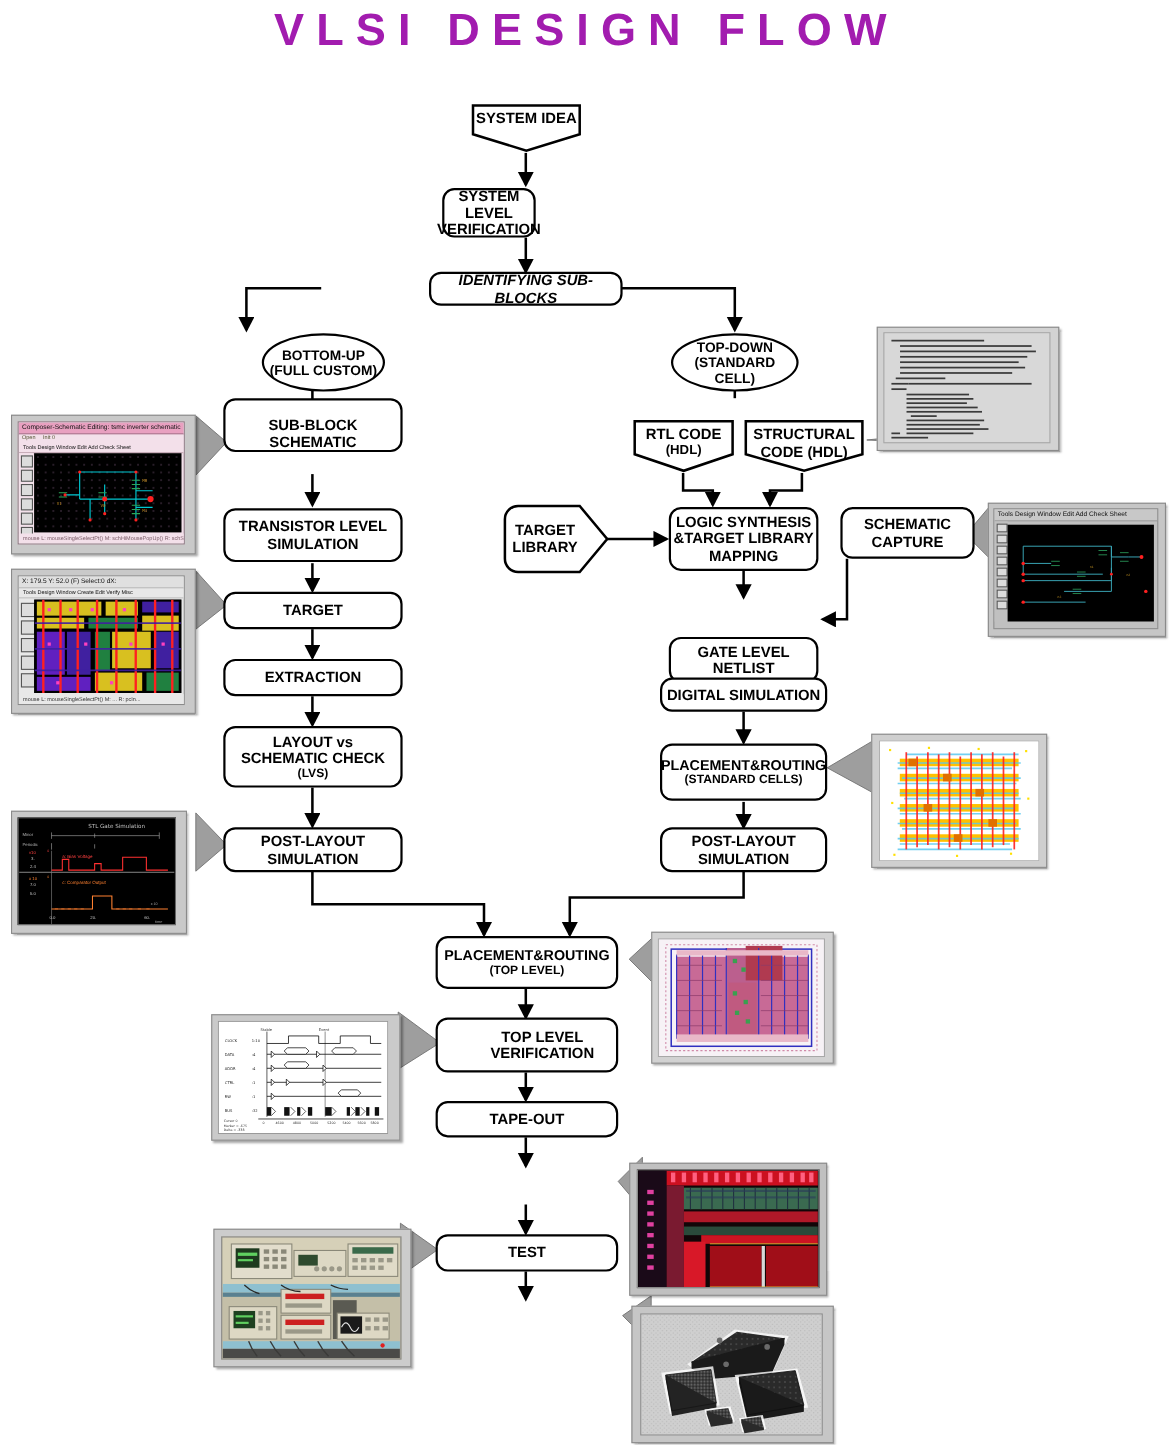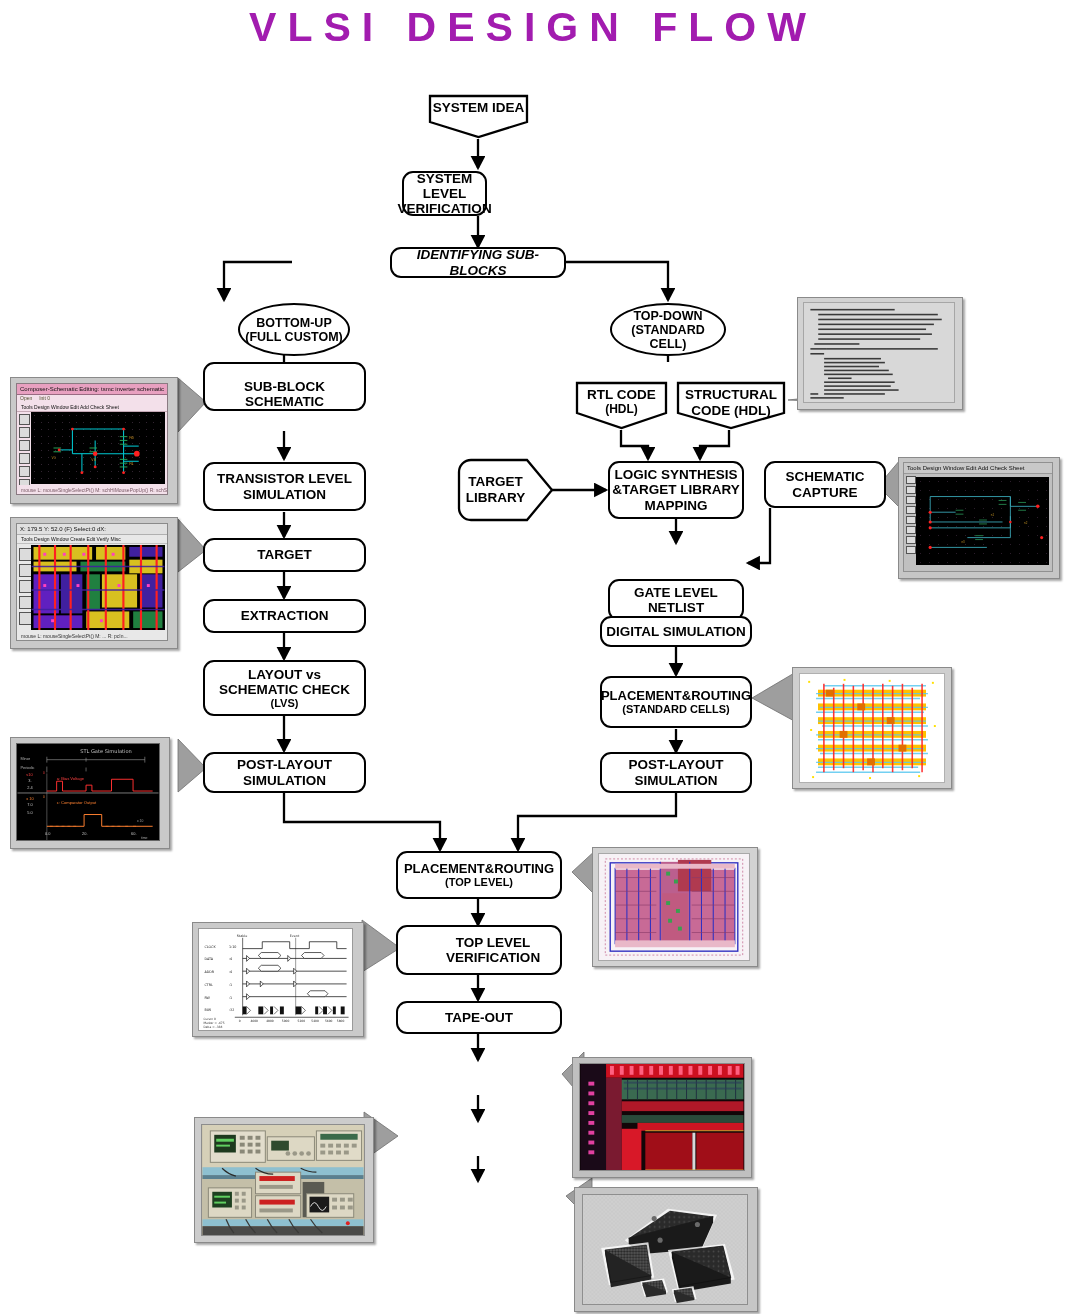--- a/index.html
+++ b/index.html
@@ -275,20 +275,23 @@
   <div class="node rbox" style="left:396px;top:925px;width:166px;height:50px;padding-left:28px;">
     <span class="l1">TOP LEVEL</span>
     <span class="l2">VERIFICATION</span>
   </div>
 
   <div class="node rbox" style="left:396px;top:1001px;width:166px;height:33px;">
     <span class="l1">TAPE-OUT</span>
   </div>
 
 
+  <div class="node rbox" style="left:396px;top:1122px;width:166px;height:34px;">
+    <span class="l1">TEST</span>
+  </div>
 
 
   <div class="thumb" style="left:10px;top:377px;width:168px;height:127px;">
     <div class="frame">
       <div class="win" style="left:5px;top:5px;width:152px;height:112px;background:#f3e0ea;border:1px solid #8a7a82;">
         <div class="titlebar" style="background:#e8a0c0;border-bottom:1px solid #9a6a82;">Composer-Schematic Editing: tsmc inverter schematic</div>
         <div style="position:absolute;left:0;top:11px;width:100%;height:8px;background:#f3e0ea;font-size:5px;color:#553;padding-left:3px;box-sizing:border-box;">Open &nbsp;&nbsp;&nbsp; Init 0</div>
         <div class="menubar" style="top:19px;background:#f3e0ea;border-bottom:1px solid #c4a8b4;">Tools  Design  Window  Edit  Add  Check  Sheet</div>
         <div class="toolcol" style="left:0;top:28px;bottom:10px;background:#f3e0ea;">
           <div class="tool" style="top:2px;"></div>

